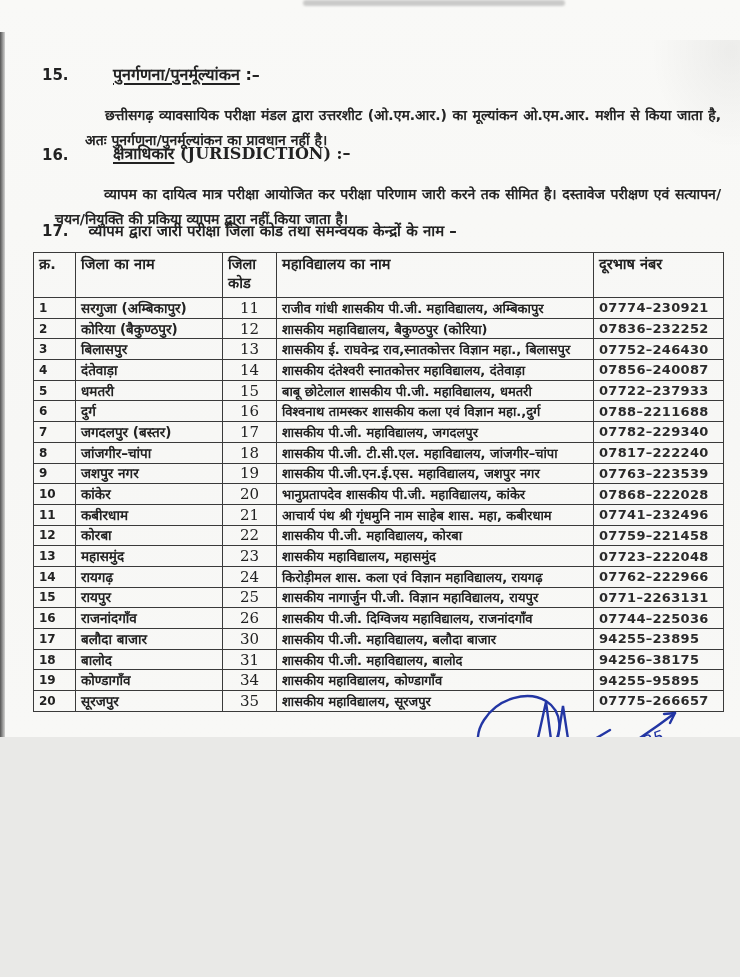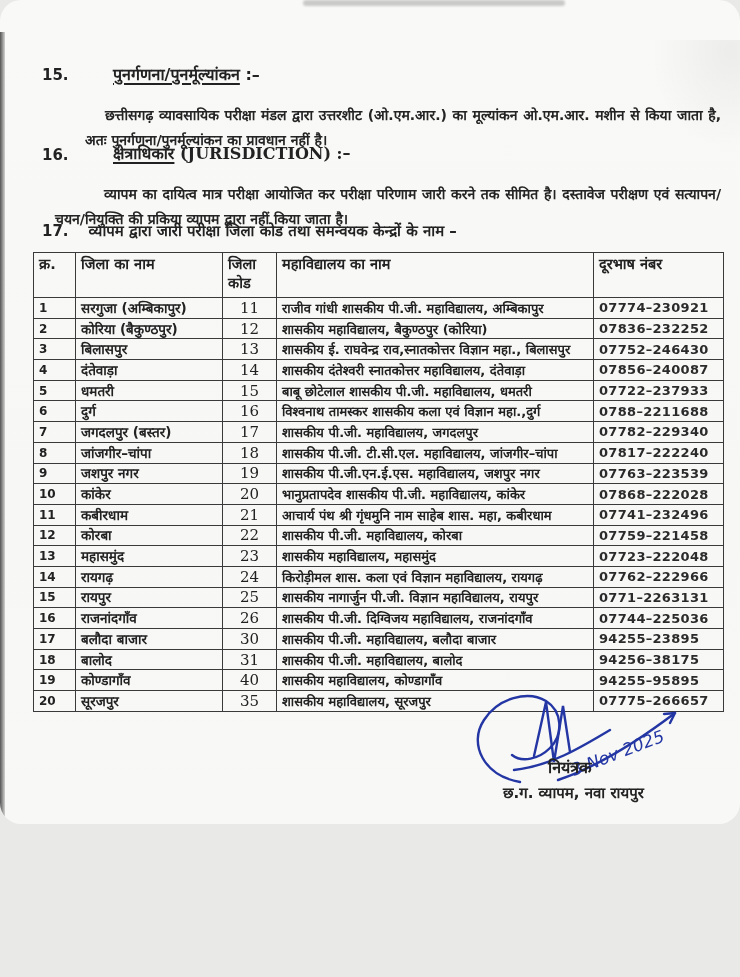--- a/index.html
+++ b/index.html
@@ -1,22 +1,21 @@
 <!DOCTYPE html>
 <html lang="hi"><head>
 <meta charset="utf-8">
 <style>
   html,body{margin:0;padding:0;}
   body{width:740px;height:977px;background:#e9e9e7;}
   .page{
-    position:relative;width:740px;height:824px;overflow:hidden;
+    position:relative;width:740px;height:737px;overflow:hidden;
     background:linear-gradient(180deg,#f9f9f7 0%,#f7f7f5 60%,#f8f8f6 100%);
     font-family:"DejaVu Sans","Liberation Sans",sans-serif;
     color:#222;
-    border-radius:21px;
   }
   
   .left-edge-bar{position:absolute;left:0;top:32px;width:5px;height:945px;
     background:linear-gradient(to right,rgba(55,55,55,.85),rgba(125,125,125,.30));}
   .top-smudge{position:absolute;left:303px;top:0;width:262px;height:6px;
     background:rgba(125,125,125,.38);border-radius:3px;filter:blur(1px);}
   .corner-shade{position:absolute;right:0;top:40px;width:90px;height:110px;
     background:radial-gradient(ellipse at 90% 10%,rgba(0,0,0,.05),rgba(0,0,0,0) 70%);}
 
   .num-marker{position:absolute;font-size:15px;font-weight:700;}
@@ -213,21 +212,21 @@
         <tr>
           <td class="c-sno">18</td>
           <td class="c-district">बालोद</td>
           <td class="c-code">31</td>
           <td class="c-college">शासकीय पी.जी. महाविद्यालय, बालोद</td>
           <td class="c-phone">94256–38175</td>
         </tr>
         <tr>
           <td class="c-sno">19</td>
           <td class="c-district">कोण्डागाँव</td>
-          <td class="c-code">40</td>
+          <td class="c-code">34</td>
           <td class="c-college">शासकीय महाविद्यालय, कोण्डागाँव</td>
           <td class="c-phone">94255–95895</td>
         </tr>
         <tr>
           <td class="c-sno">20</td>
           <td class="c-district">सूरजपुर</td>
           <td class="c-code">35</td>
           <td class="c-college">शासकीय महाविद्यालय, सूरजपुर</td>
           <td class="c-phone">07775–266657</td>
         </tr>

